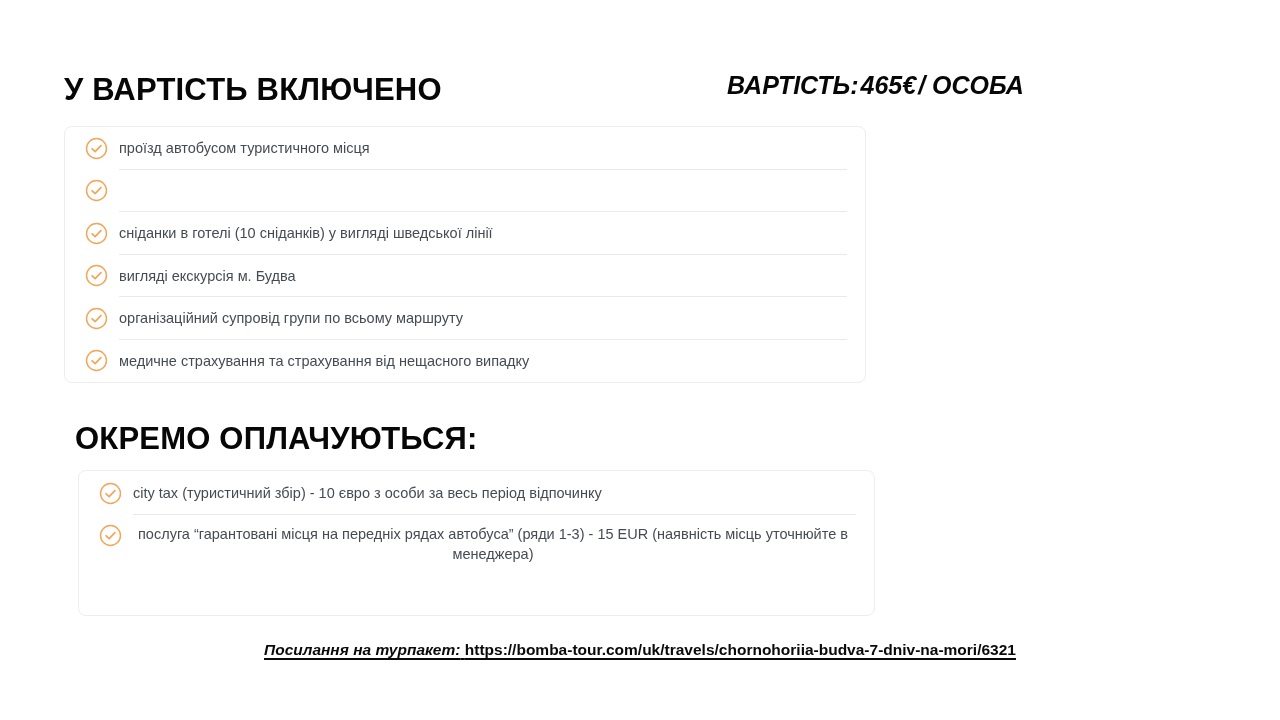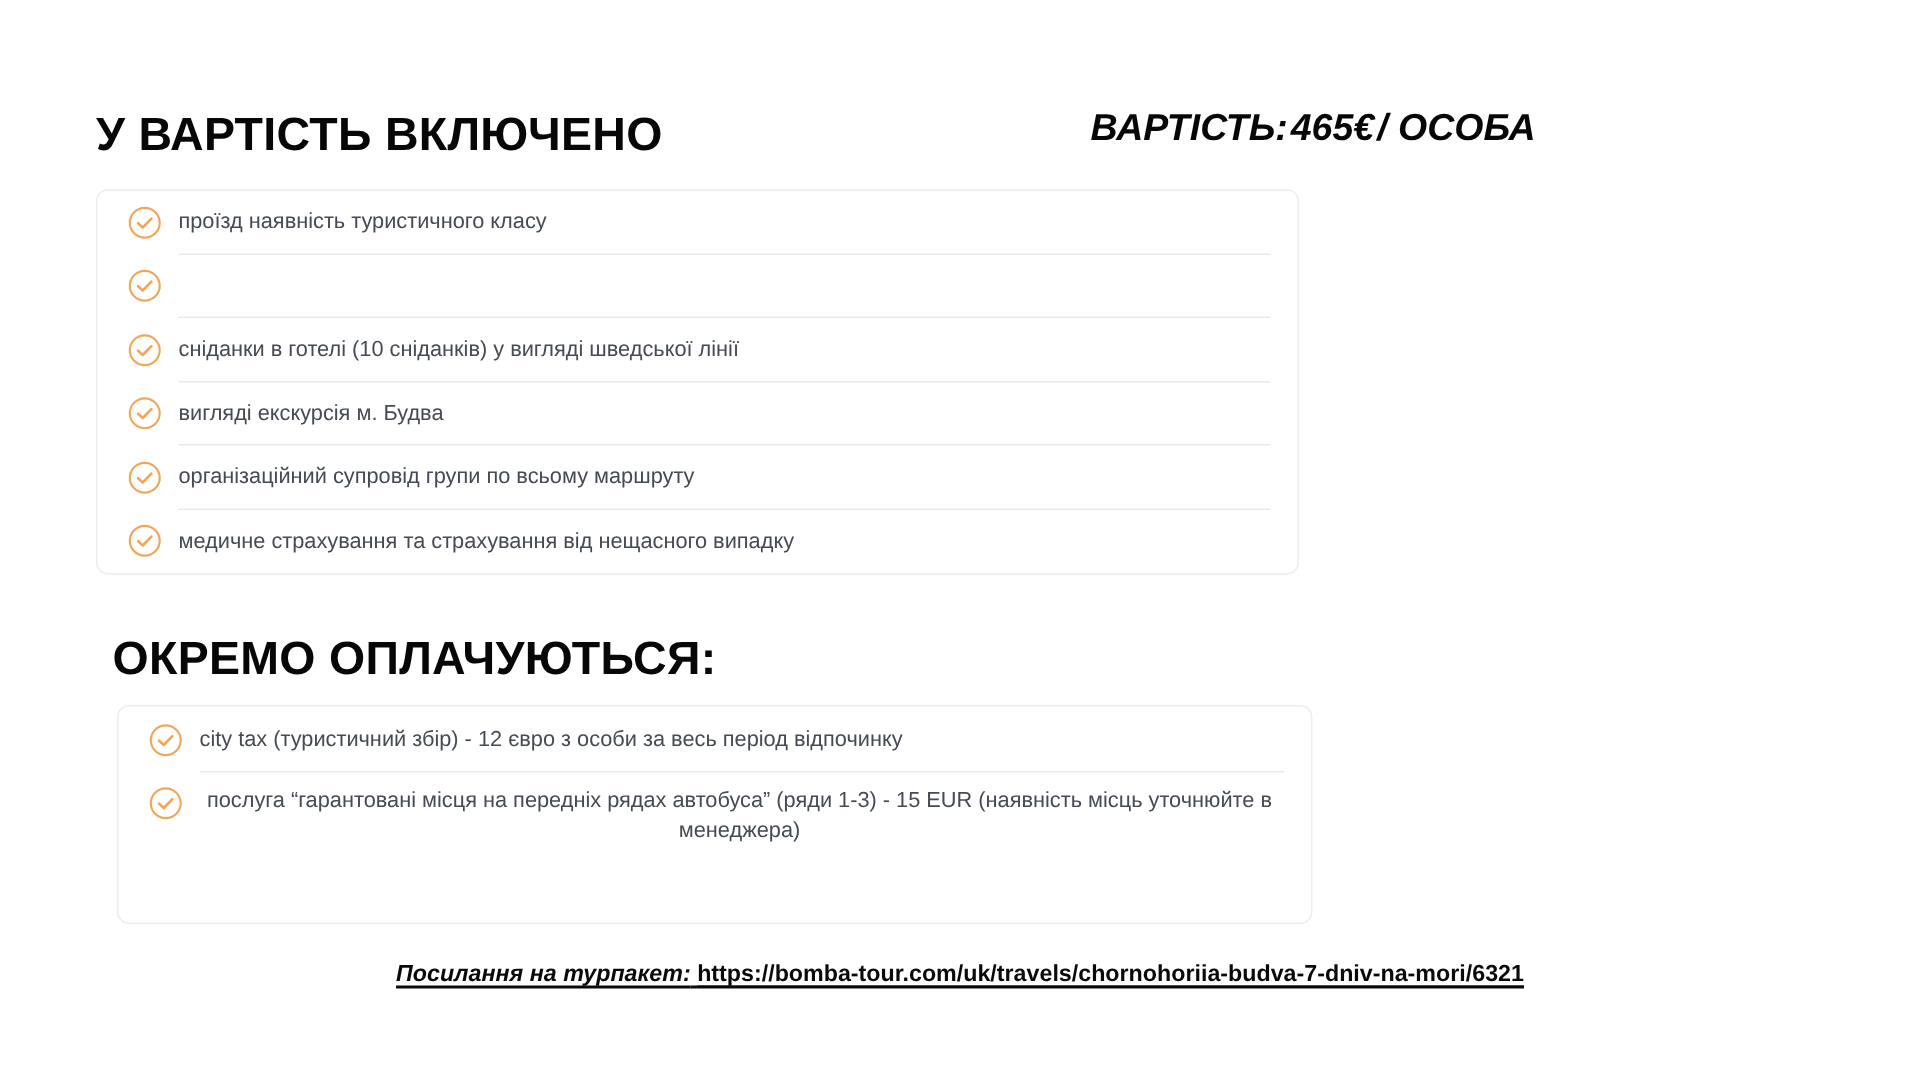--- a/index.html
+++ b/index.html
@@ -107,21 +107,21 @@
   <div class="h1 title-included">У ВАРТІСТЬ ВКЛЮЧЕНО</div>
 
   <div class="price"><span>ВАРТІСТЬ:</span><span class="val">465€</span><span>/ ОСОБА</span></div>
 
   <div class="card card-included">
     <div class="row">
       <svg class="check" viewBox="0 0 24 24">
           <circle cx="12" cy="12" r="10.4" fill="none" stroke="var(--accent)" stroke-width="1.5"></circle>
           <path d="M7.4 12.3 L10.6 15.3 L16.6 9.1" fill="none" stroke="var(--accent)" stroke-width="1.8" stroke-linecap="round" stroke-linejoin="round"></path>
         </svg>
-      <span class="item-text">проїзд наявність туристичного класу</span>
+      <span class="item-text">проїзд автобусом туристичного місця</span>
     </div>
     <div class="row">
       <svg class="check" viewBox="0 0 24 24">
           <circle cx="12" cy="12" r="10.4" fill="none" stroke="var(--accent)" stroke-width="1.5"></circle>
           <path d="M7.4 12.3 L10.6 15.3 L16.6 9.1" fill="none" stroke="var(--accent)" stroke-width="1.8" stroke-linecap="round" stroke-linejoin="round"></path>
         </svg>
     </div>
     <div class="row">
       <svg class="check" viewBox="0 0 24 24">
           <circle cx="12" cy="12" r="10.4" fill="none" stroke="var(--accent)" stroke-width="1.5"></circle>
@@ -153,21 +153,21 @@
   </div>
 
   <div class="h1 title-extras">ОКРЕМО ОПЛАЧУЮТЬСЯ:</div>
 
   <div class="card card-extras">
     <div class="row">
       <svg class="check" viewBox="0 0 24 24">
           <circle cx="12" cy="12" r="10.4" fill="none" stroke="var(--accent)" stroke-width="1.5"></circle>
           <path d="M7.4 12.3 L10.6 15.3 L16.6 9.1" fill="none" stroke="var(--accent)" stroke-width="1.8" stroke-linecap="round" stroke-linejoin="round"></path>
         </svg>
-      <span class="item-text">city tax (туристичний збір) - 12 євро з особи за весь період відпочинку</span>
+      <span class="item-text">city tax (туристичний збір) - 10 євро з особи за весь період відпочинку</span>
     </div>
     <div class="row tall last">
       <svg class="check" viewBox="0 0 24 24">
           <circle cx="12" cy="12" r="10.4" fill="none" stroke="var(--accent)" stroke-width="1.5"></circle>
           <path d="M7.4 12.3 L10.6 15.3 L16.6 9.1" fill="none" stroke="var(--accent)" stroke-width="1.8" stroke-linecap="round" stroke-linejoin="round"></path>
         </svg>
       <span class="item-text">послуга “гарантовані місця на передніх рядах автобуса” (ряди 1-3) - 15 EUR (наявність місць уточнюйте в менеджера)</span>
     </div>
   </div>
 

